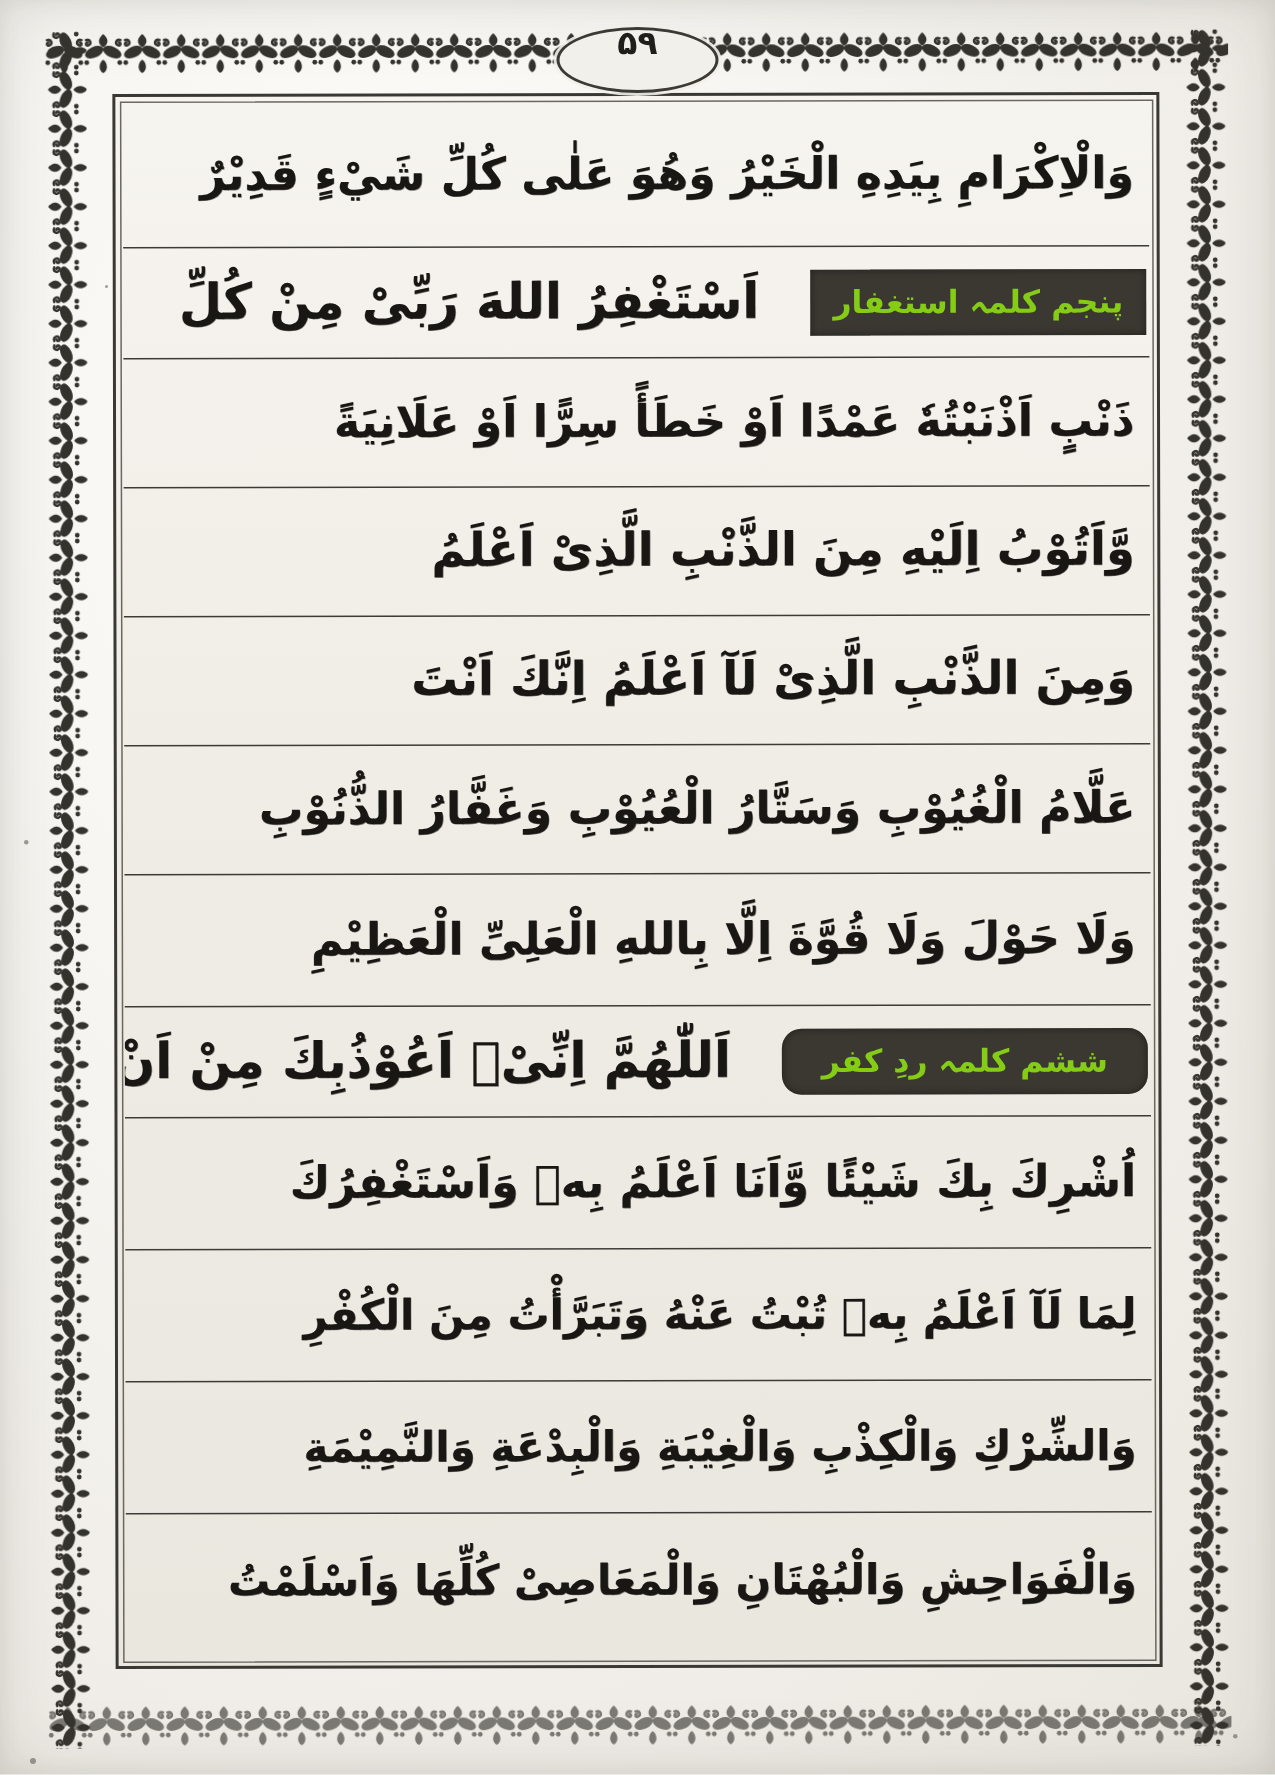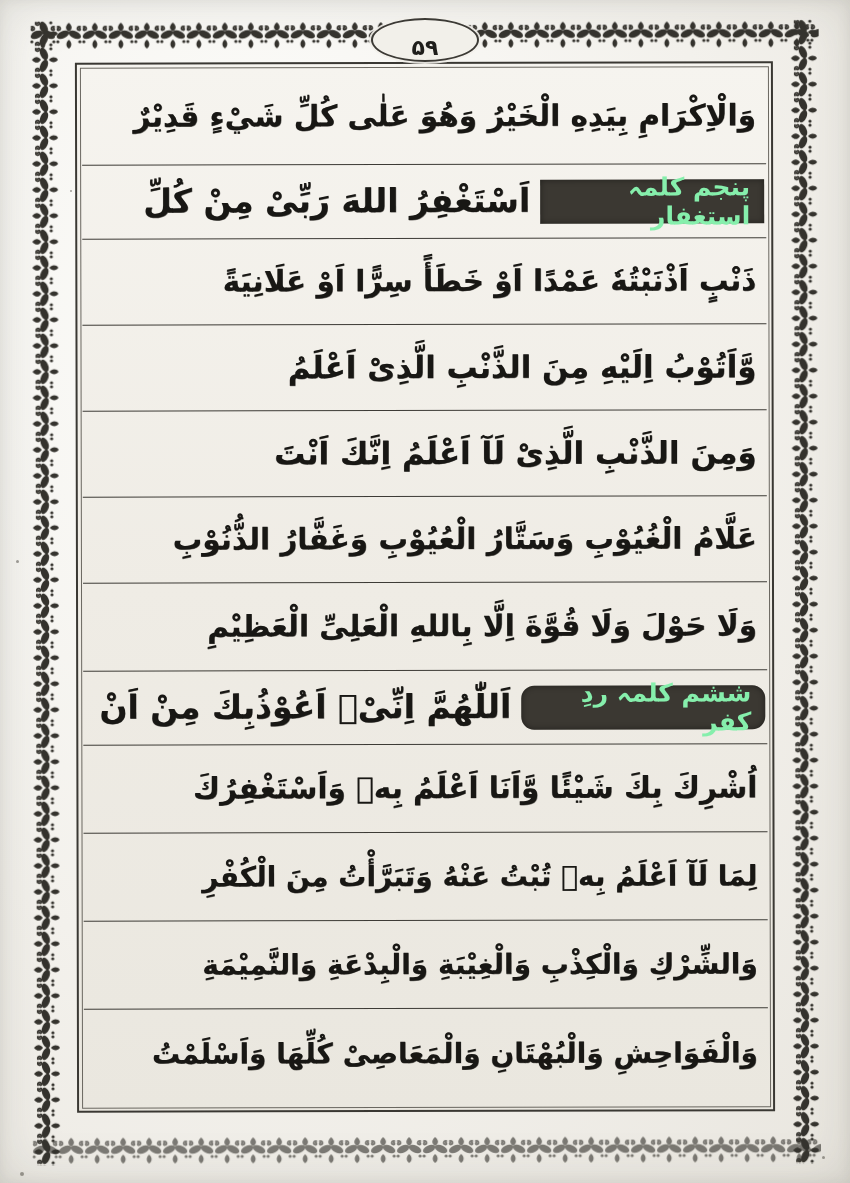--- a/index.html
+++ b/index.html
@@ -55,21 +55,21 @@
 
   
   #page-number-cartouche{
     position:absolute;
     left:50%;transform:translateX(-50%);
     top:18px;
     width:104px;height:40px;
     background:#f2f0ea;
     border:2.4px solid #3c3a35;
     border-radius:50%/50%;
-    display:flex;align-items:flex-end;justify-content:center;
+    display:flex;align-items:flex-start;justify-content:center;
     z-index:6;
     box-shadow:0 0 0 2px rgba(242,240,234,.9);
   }
   #page-number-cartouche span{
     font-family:"DejaVu Sans","Liberation Sans",sans-serif;
     font-size:22px;font-weight:700;color:#1f1e1b;
     line-height:1;letter-spacing:1px;
     transform:translateY(-1px);
   }
 
@@ -122,30 +122,31 @@
     transform:scaleX(1.0);
   }
   .line-text.fit-lg{font-size:31px;}
   .line-text.fit-md{font-size:29.5px;}
   .line-text.fit-sm{font-size:28px;}
 
   
   .kalima-chip{
     flex:0 0 auto;
     background:#3b3832;
-    color:#86efac;
+    color:#84cc16;
     height:44px;
     display:flex;align-items:center;justify-content:center;
     padding:0 14px;
     margin-right:2px;
-    font-size:25px;
+    font-size:21px;
     font-weight:600;
     direction:rtl;
     box-shadow:inset 0 0 6px rgba(0,0,0,.45);
     letter-spacing:0.5px;
+    margin-left:24px;
   }
   .chip-w-1{width:196px;}
   .chip-w-2{width:216px;border-radius:13px;}
 
   
   #ornament-frame,#text-frame{transform:rotate(-0.12deg);}
 </style>
 </head>
 <body>
 

